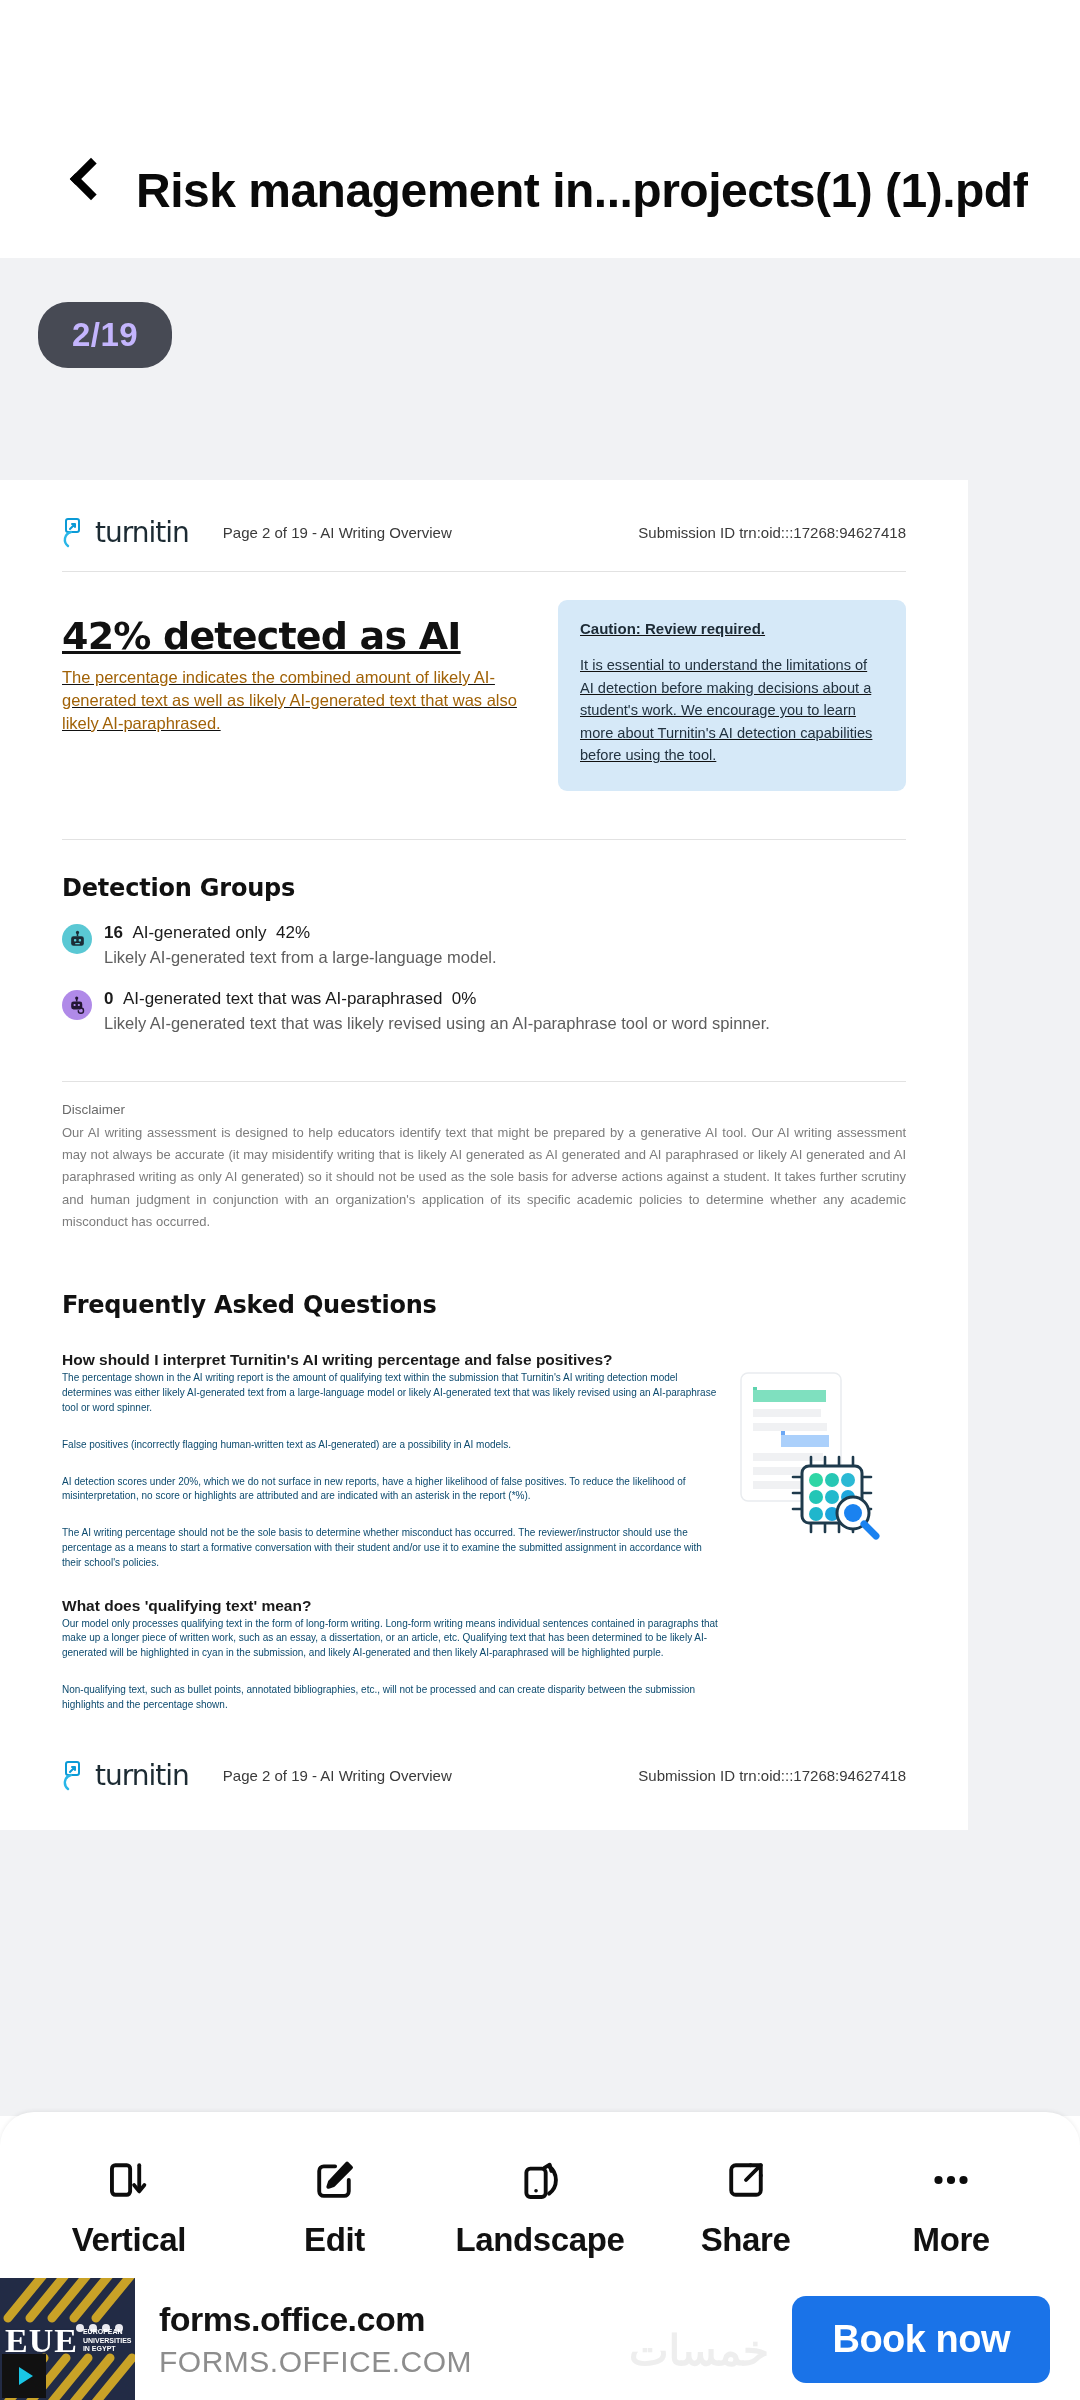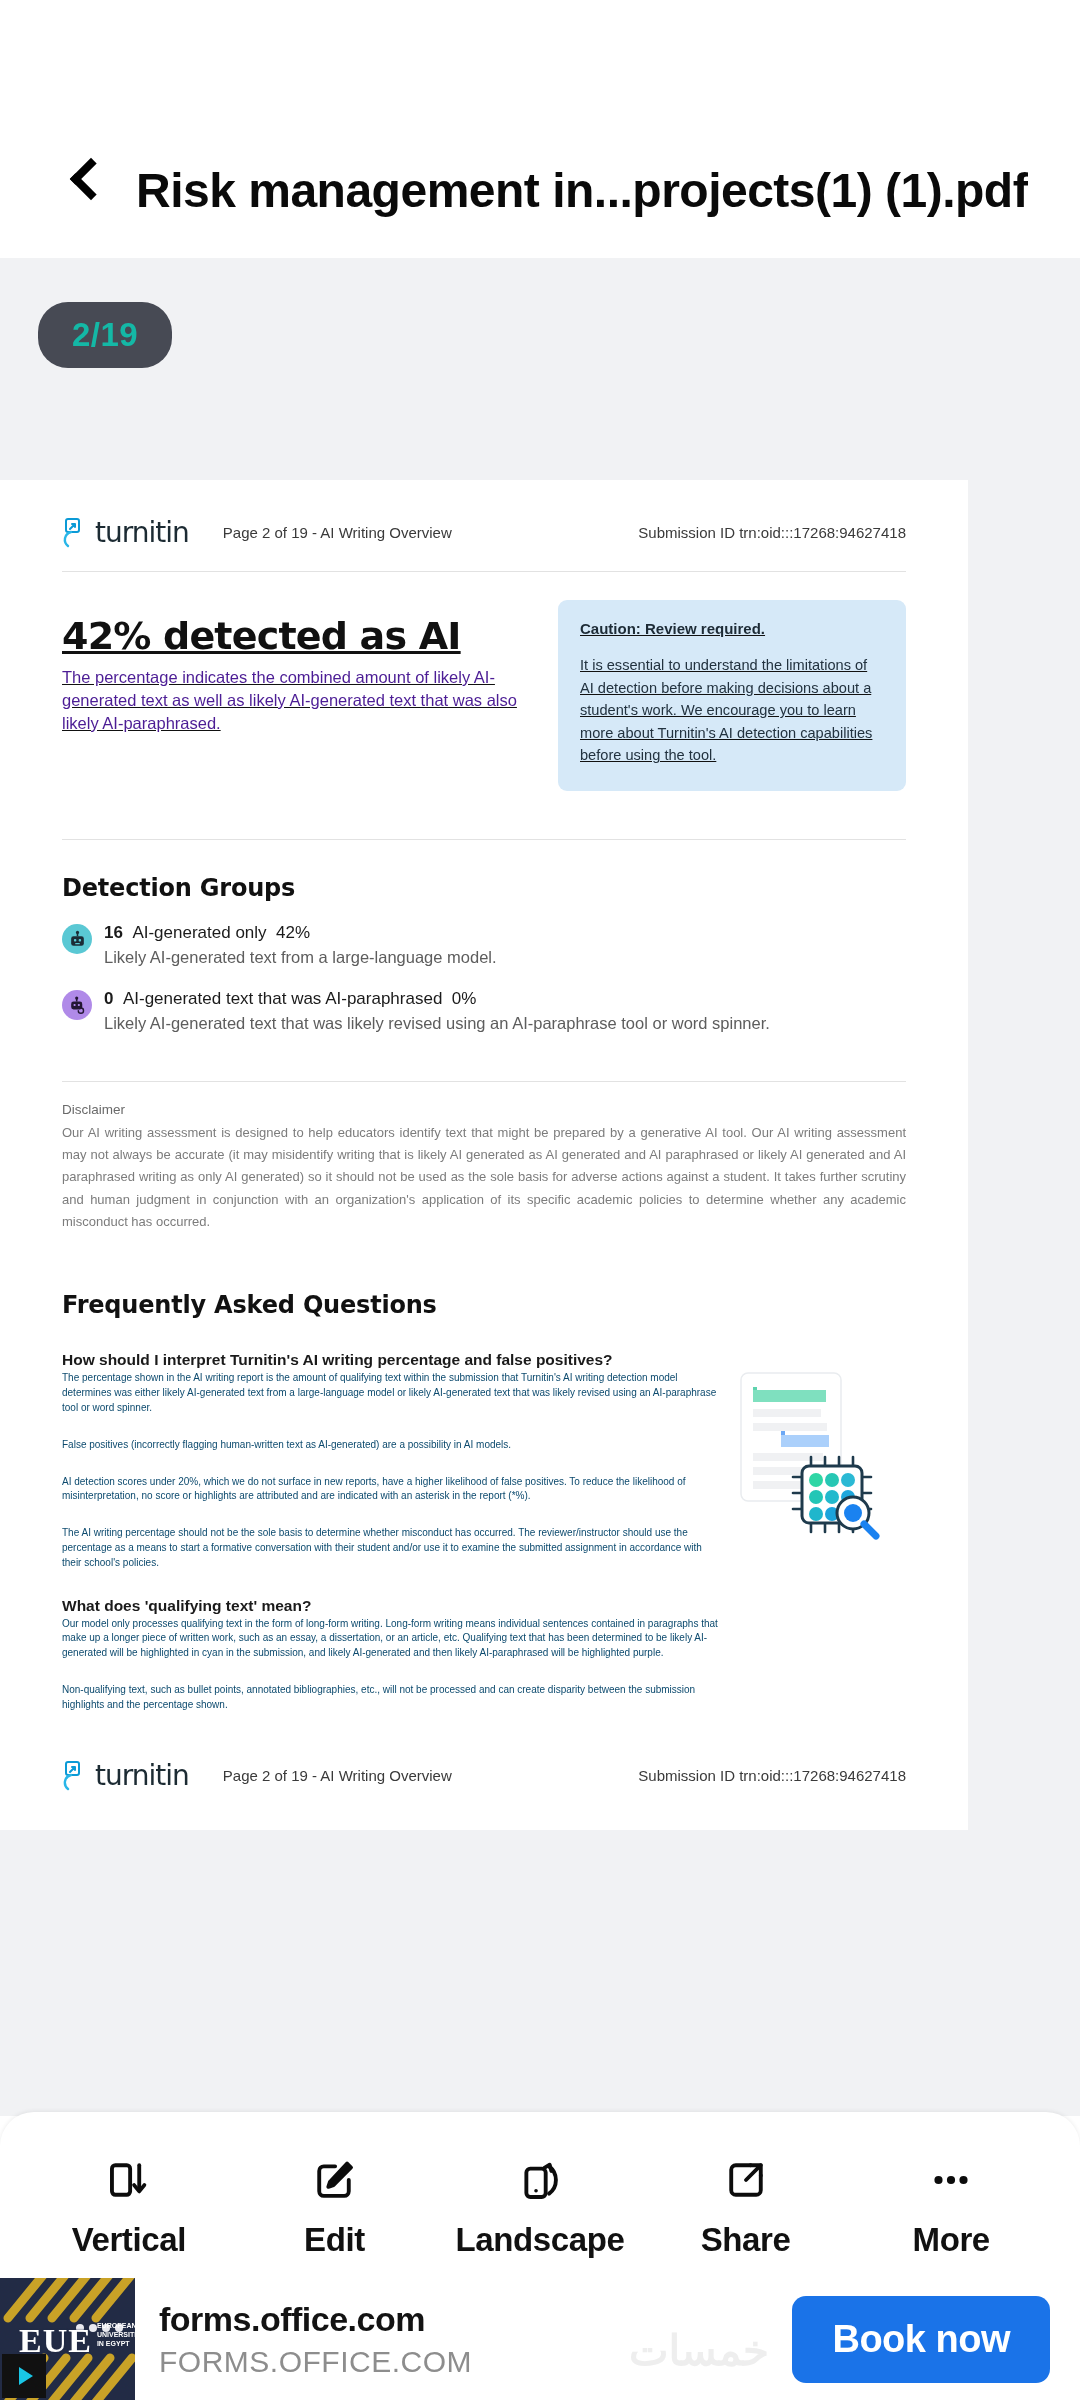--- a/index.html
+++ b/index.html
@@ -32,21 +32,21 @@
     margin-left:10px;
   }
 
   
   .viewer{
     position:absolute; left:0; top:258px; width:1080px; height:1858px;
     background:#f1f2f4;
   }
   .page-badge{
     position:absolute; left:38px; top:44px;
-    background:#474a54; color:#14b8a6; border-radius:30px;
+    background:#474a54; color:#c4b5fd; border-radius:30px;
     padding:14px 34px; font-size:33px; font-weight:700; letter-spacing:0.5px;
   }
 
   
   .pdfpage{
     position:absolute; left:0; top:222px; width:968px; height:1350px;
     background:#fff;
   }
   .pg-inner{ padding:0 62px; }
 
@@ -71,21 +71,21 @@
   .rule{ height:1px; background:#e2e2e2; margin:22px 0 0 0; }
 
   
   .summary{ display:flex; margin-top:42px; gap:26px;text-decoration:underline; }
   .summary-left{ width:470px; }
   .big-pct{
     font-size:38px; font-weight:700; color:#111; letter-spacing:-0.8px;
     font-family:"DejaVu Sans", sans-serif;
   }
   .big-sub{
-    font-size:16.5px; line-height:1.38; color:#4c1d95; margin-top:8px;
+    font-size:16.5px; line-height:1.38; color:#a16207; margin-top:8px;
   }
   .caution{
     flex:1; background:#d6e9f8; border-radius:9px; padding:20px 22px 24px 22px;
     align-self:flex-start; margin-top:-14px;
   }
   .caution-title{ font-size:15px; font-weight:700; color:#1d2b36; }
   .caution-body{ font-size:14.6px; line-height:1.55; color:#22323f; margin-top:17px; }
 
   .rule2{ height:1px; background:#e2e2e2; margin-top:48px; }
 
@@ -144,21 +144,21 @@
   
   .ad{
     position:absolute; left:0; top:2278px; width:1080px; height:122px;
     background:#fff; display:flex; align-items:center;
   }
   .ad-logo{
     width:135px; height:122px; flex:none; background:#222b45; position:relative; overflow:hidden;
   }
   .ad-stripes{ position:absolute; inset:0; }
   .ad-eue{
-    position:absolute; left:15px; top:44px; width:100%; display:flex; align-items:flex-start;
+    position:absolute; left:1px; top:44px; width:100%; display:flex; align-items:center;
     justify-content:flex-start; padding-left:4px;
   }
   .ad-eue-t{ color:#fff; font-family:"Liberation Serif", serif; font-size:34px; font-weight:700; letter-spacing:1px;
              text-shadow:0 0 2px #222b45; }
   .ad-eue-s{ color:#fff; font-size:7px; line-height:1.25; margin-left:5px; font-weight:700; }
   .ad-play{
     position:absolute; left:2px; bottom:2px; width:44px; height:44px; background:#111;
     display:flex; align-items:center; justify-content:center;
   }
   .ad-play i{

